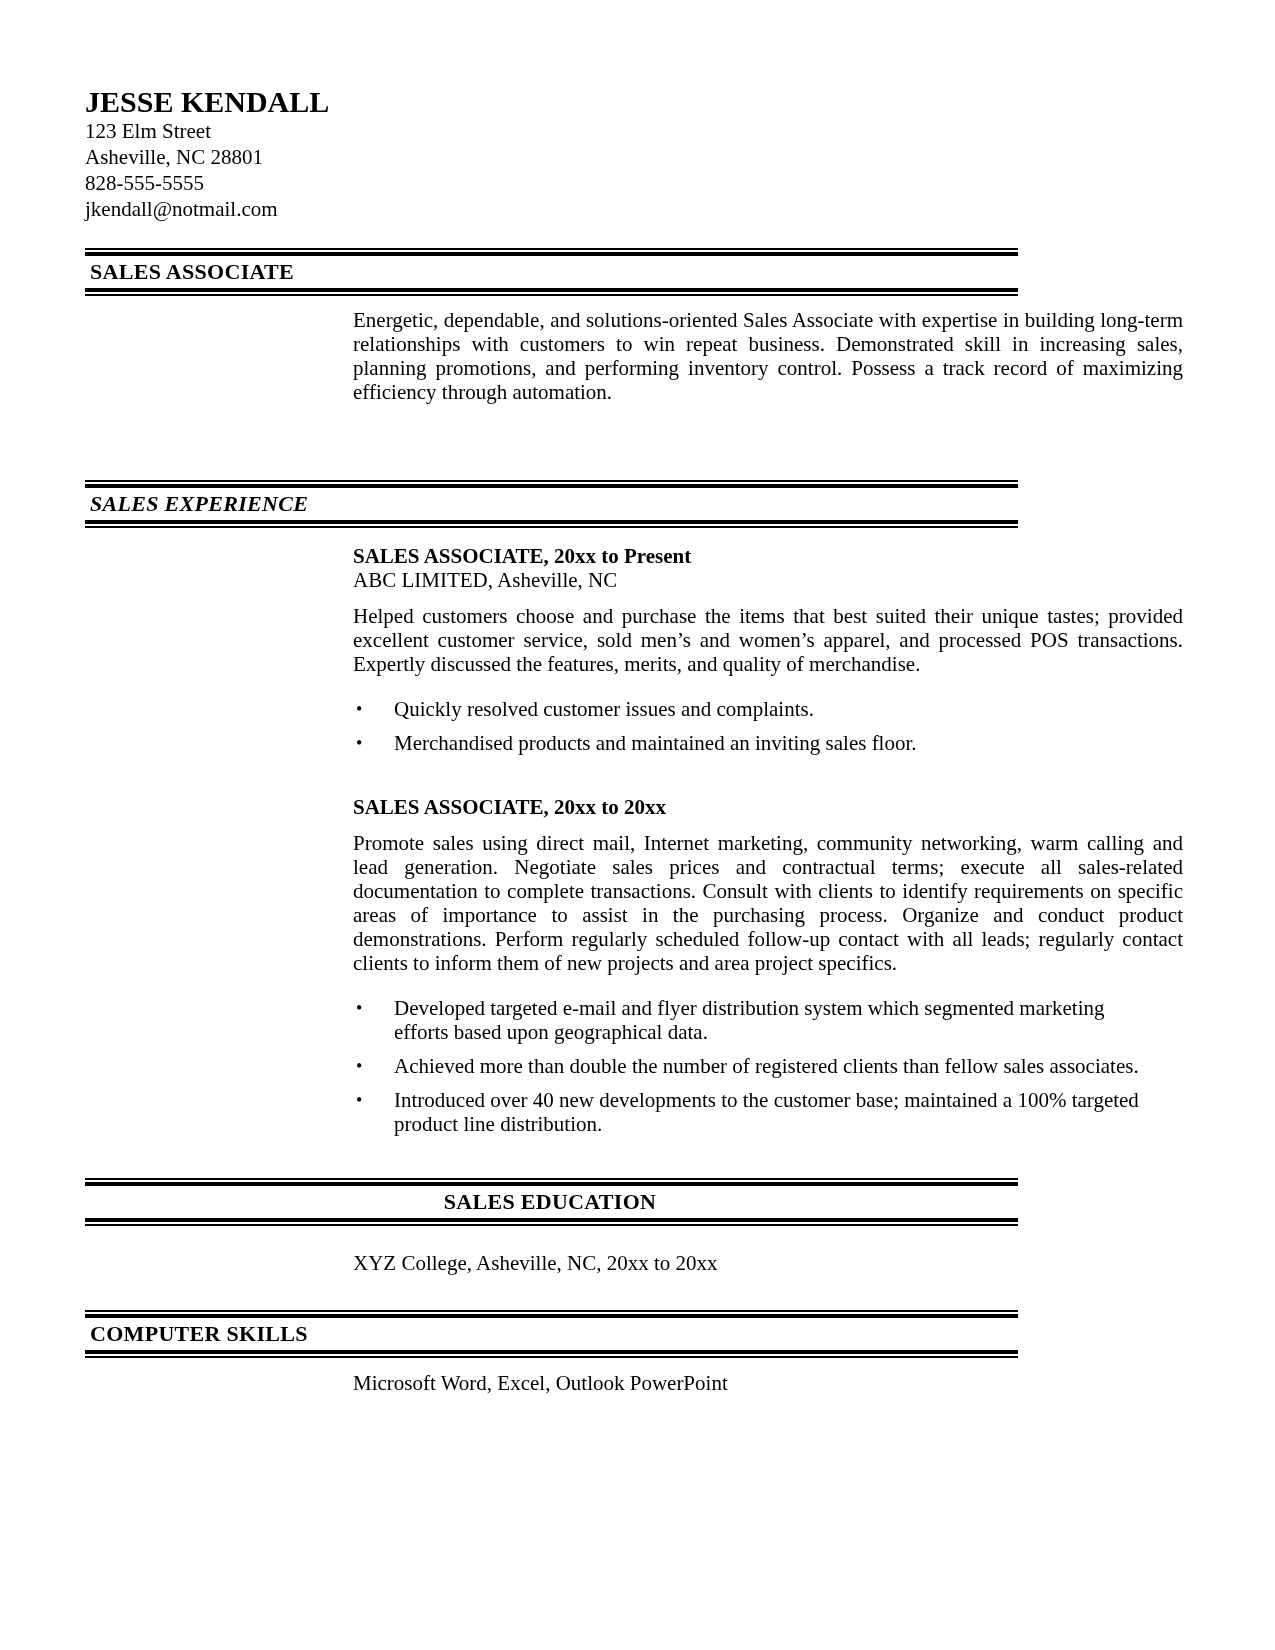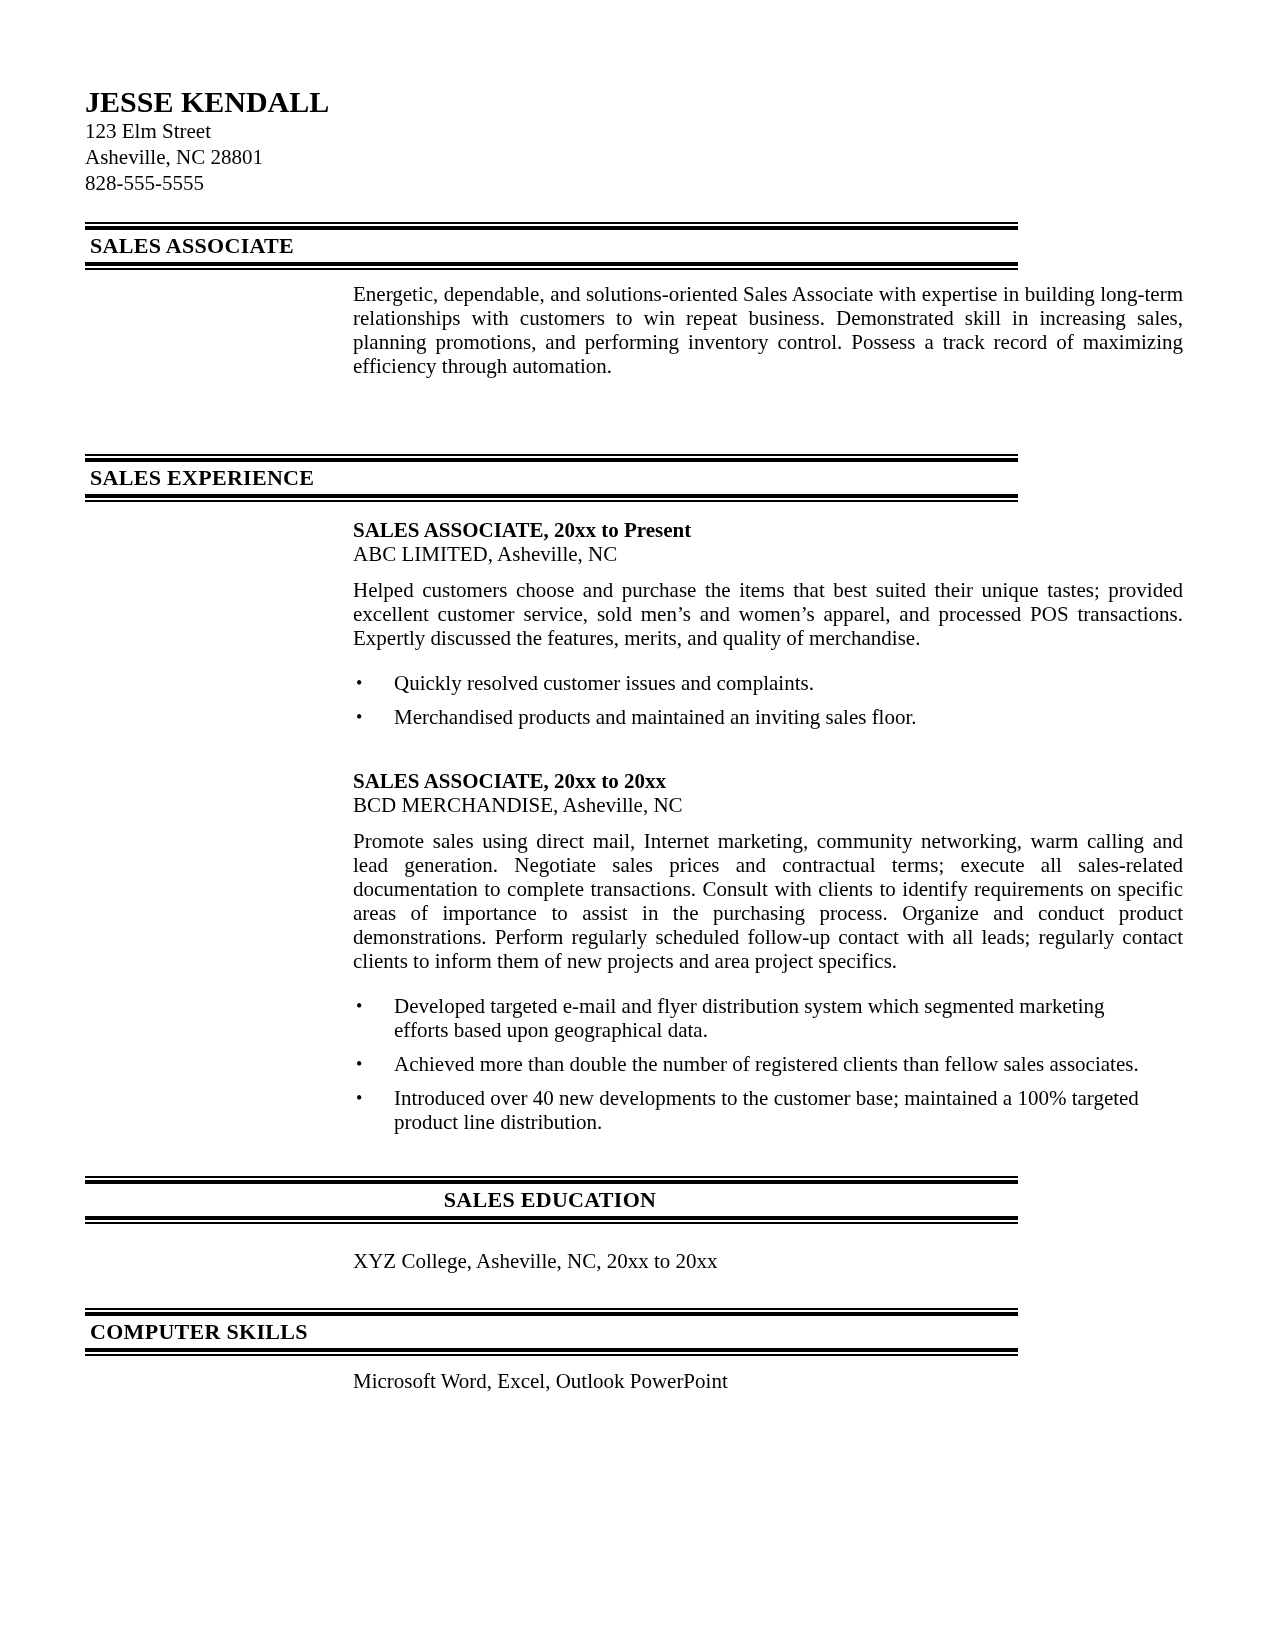--- a/index.html
+++ b/index.html
@@ -43,21 +43,21 @@
   .sec-inner {
     border-top: 4px solid #000;
     border-bottom: 4px solid #000;
     padding: 3px 8px 3px 5px;
     font-size: 22px;
     line-height: 26px;
     font-weight: 700;
     letter-spacing: 0.3px;
   }
   .sec-summary    { margin-top: 26px; }
-  .sec-experience { margin-top: 76px; }
+  .sec-experience { margin-top: 76px; font-style: italic; }
   .sec-education  { margin-top: 42px; text-align: center; }
   .sec-skills     { margin-top: 34px; }
 
   
   .indent { margin-left: 268px; width: 835px; box-sizing: border-box; }
 
   .summary-par {
     margin-top: 12px;
     font-size: 21px;
     line-height: 24px;
@@ -113,20 +113,21 @@
 </head>
 <body>
 
 <div class="page">
 
   <h1 class="name">JESSE KENDALL</h1>
   <div class="contact">
     <div class="contact-line">123 Elm Street</div>
     <div class="contact-line">Asheville, NC 28801</div>
     <div class="contact-line">828-555-5555</div>
+    <div class="contact-line">jkendall@notmail.com</div>
   </div>
 
   <div class="sec sec-summary">
     <div class="sec-inner">SALES ASSOCIATE</div>
   </div>
   <div class="indent">
     <p class="summary-par">Energetic, dependable, and solutions-oriented Sales Associate with expertise in building long-term relationships with customers to win repeat business. Demonstrated skill in increasing sales, planning promotions, and performing inventory control. Possess a track record of maximizing efficiency through automation.</p>
   </div>
 
   <div class="sec sec-experience">
@@ -144,21 +145,20 @@
       </div>
       <div class="bullet">
         <span class="bullet-glyph">•</span>
         <span class="bullet-text">Merchandised products and maintained an inviting sales floor.</span>
       </div>
     </div>
   </div>
 
   <div class="indent job-second">
     <div class="job-title">SALES ASSOCIATE, 20xx to 20xx</div>
-    <div class="job-company">BCD MERCHANDISE, Asheville, NC</div>
     <p class="job-desc">Promote sales using direct mail, Internet marketing, community networking, warm calling and lead generation. Negotiate sales prices and contractual terms; execute all sales-related documentation to complete transactions. Consult with clients to identify requirements on specific areas of importance to assist in the purchasing process. Organize and conduct product demonstrations. Perform regularly scheduled follow-up contact with all leads; regularly contact clients to inform them of new projects and area project specifics.</p>
     <div class="bullets">
       <div class="bullet">
         <span class="bullet-glyph">•</span>
         <span class="bullet-text">Developed targeted e-mail and flyer distribution system which segmented marketing efforts based upon geographical data.</span>
       </div>
       <div class="bullet">
         <span class="bullet-glyph">•</span>
         <span class="bullet-text">Achieved more than double the number of registered clients than fellow sales associates.</span>
       </div>

